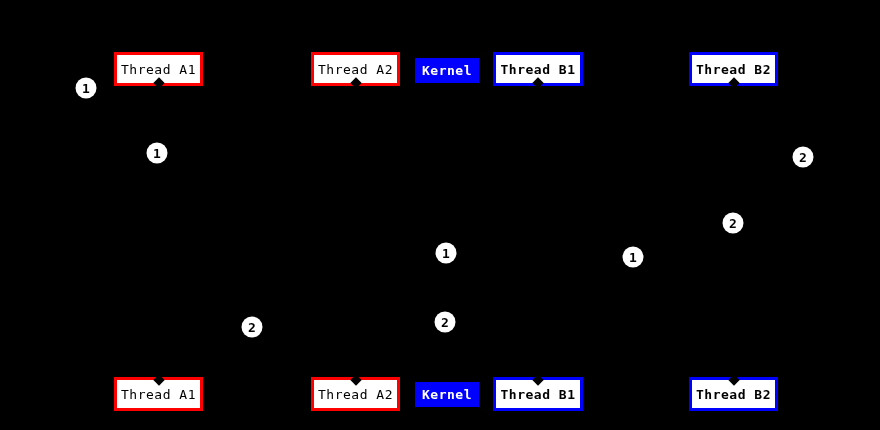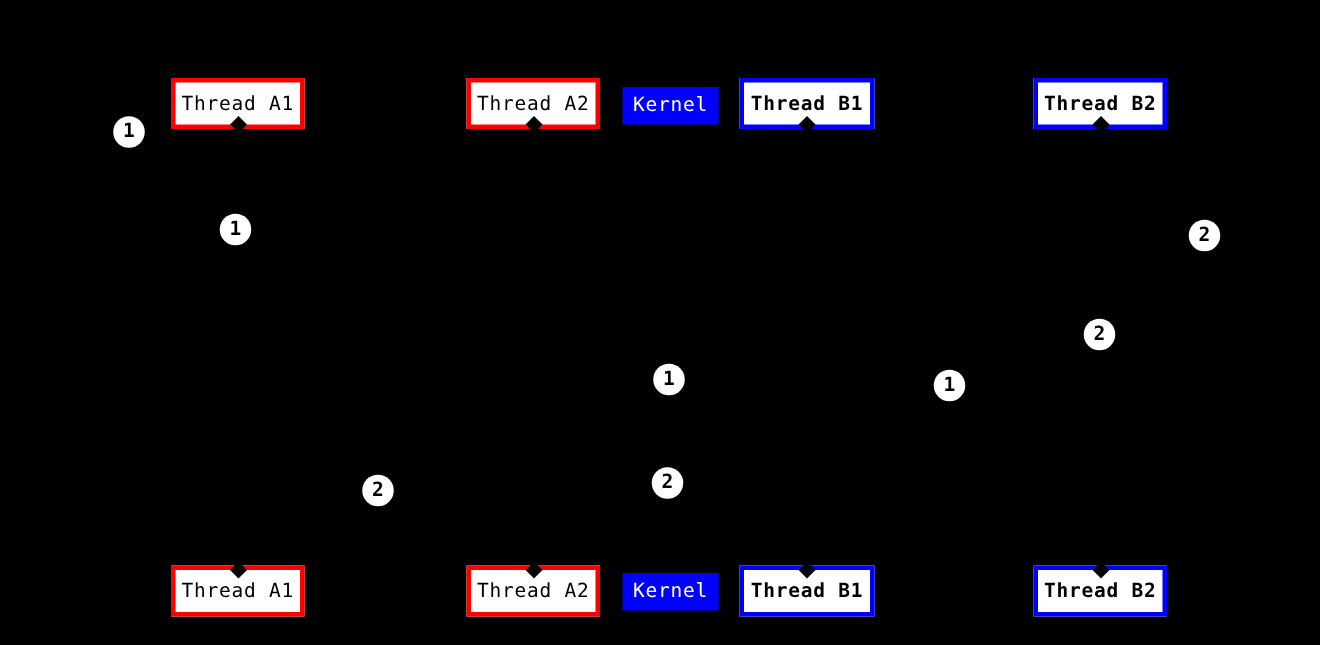--- a/index.html
+++ b/index.html
@@ -26,20 +26,21 @@
     font-size: 13px;
     letter-spacing: 0.5px;
     white-space: nowrap;
   }
   .node.thread-red  { border: 3px solid var(--red, #ff0000); }
   .node.thread-blue { border: 3px solid var(--blue, #0000ff); font-weight: bold; }
   .node.kernel {
     background: var(--blue, #0000ff);
     color: var(--kernel_text, #ffffff);
     border: none;
+    font-weight: bold;
   }
   
   .notch {
     position: absolute;
     left: 50%;
     width: 8px;
     height: 8px;
     background: var(--background, #000000);
     transform: translateX(-50%) rotate(45deg);
   }

